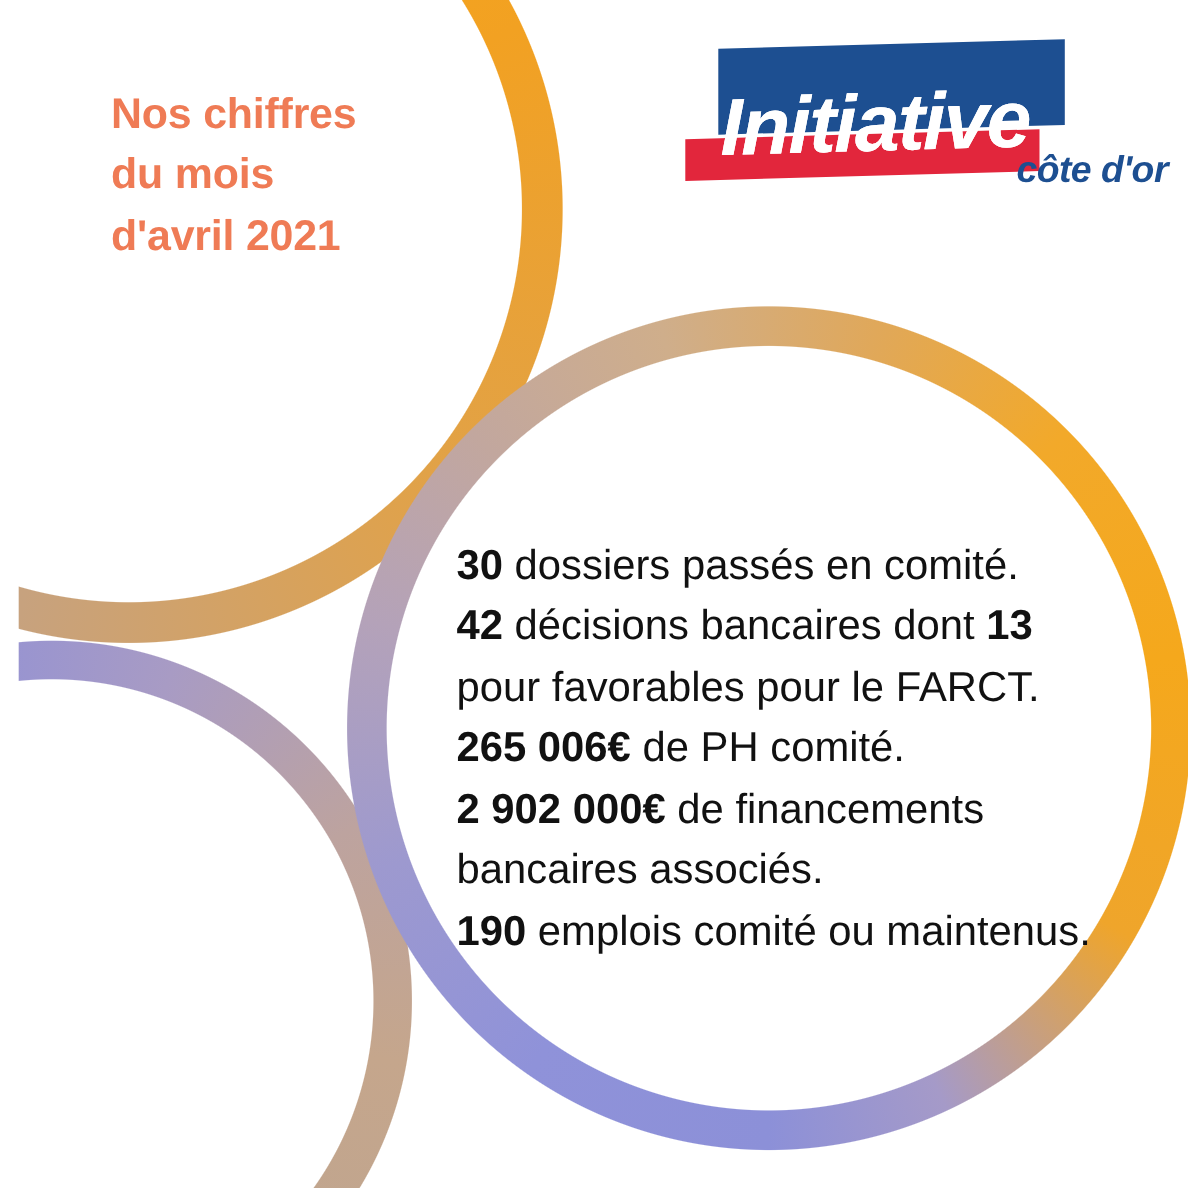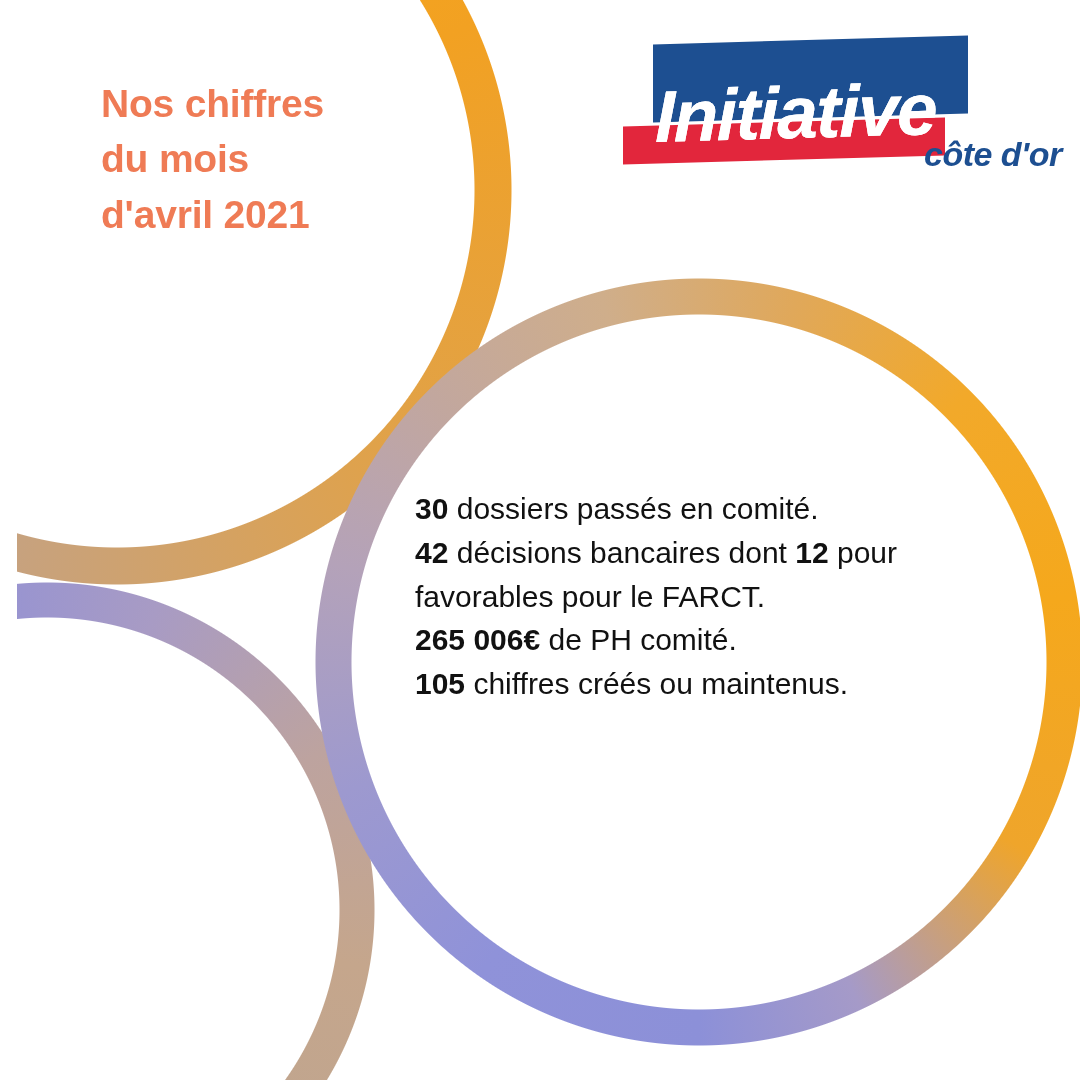--- a/index.html
+++ b/index.html
@@ -149,21 +149,21 @@
     color: #1d4f91;
     letter-spacing: -0.5px;
   }
 
   
   #stats {
     position: absolute;
     left: 398px;
     top: 487px;
     width: 610px;
-    font-size: 30px;
+    font-size: 38px;
     line-height: 1.46;
     color: #111111;
   }
   #stats .line { white-space: nowrap; }
   #stats .line.wrap { white-space: normal; }
   #stats b { font-weight: bold; }
 </style>
 </head>
 <body>
 
@@ -182,23 +182,26 @@
     <div id="logo-red"></div>
     <div id="logo-word">Initiative</div>
     <div id="logo-sub">côte d'or</div>
   </div>
 
   <div id="stats">
     <div class="line">
       <b>30</b><span> dossiers passés en comité.</span>
     </div>
     <div class="line wrap">
-      <b>42</b><span> décisions bancaires dont </span><b>12</b><span> pour favorables pour le FARCT.</span>
+      <b>42</b><span> décisions bancaires dont </span><b>13</b><span> pour favorables pour le FARCT.</span>
     </div>
     <div class="line">
       <b>265 006€</b><span> de PH comité.</span>
     </div>
+    <div class="line wrap">
+      <b>2 902 000€</b><span> de financements bancaires associés.</span>
+    </div>
     <div class="line">
-      <b>105</b><span> chiffres créés ou maintenus.</span>
+      <b>190</b><span> emplois comité ou maintenus.</span>
     </div>
   </div>
 
 </div>
 
 </body></html>

